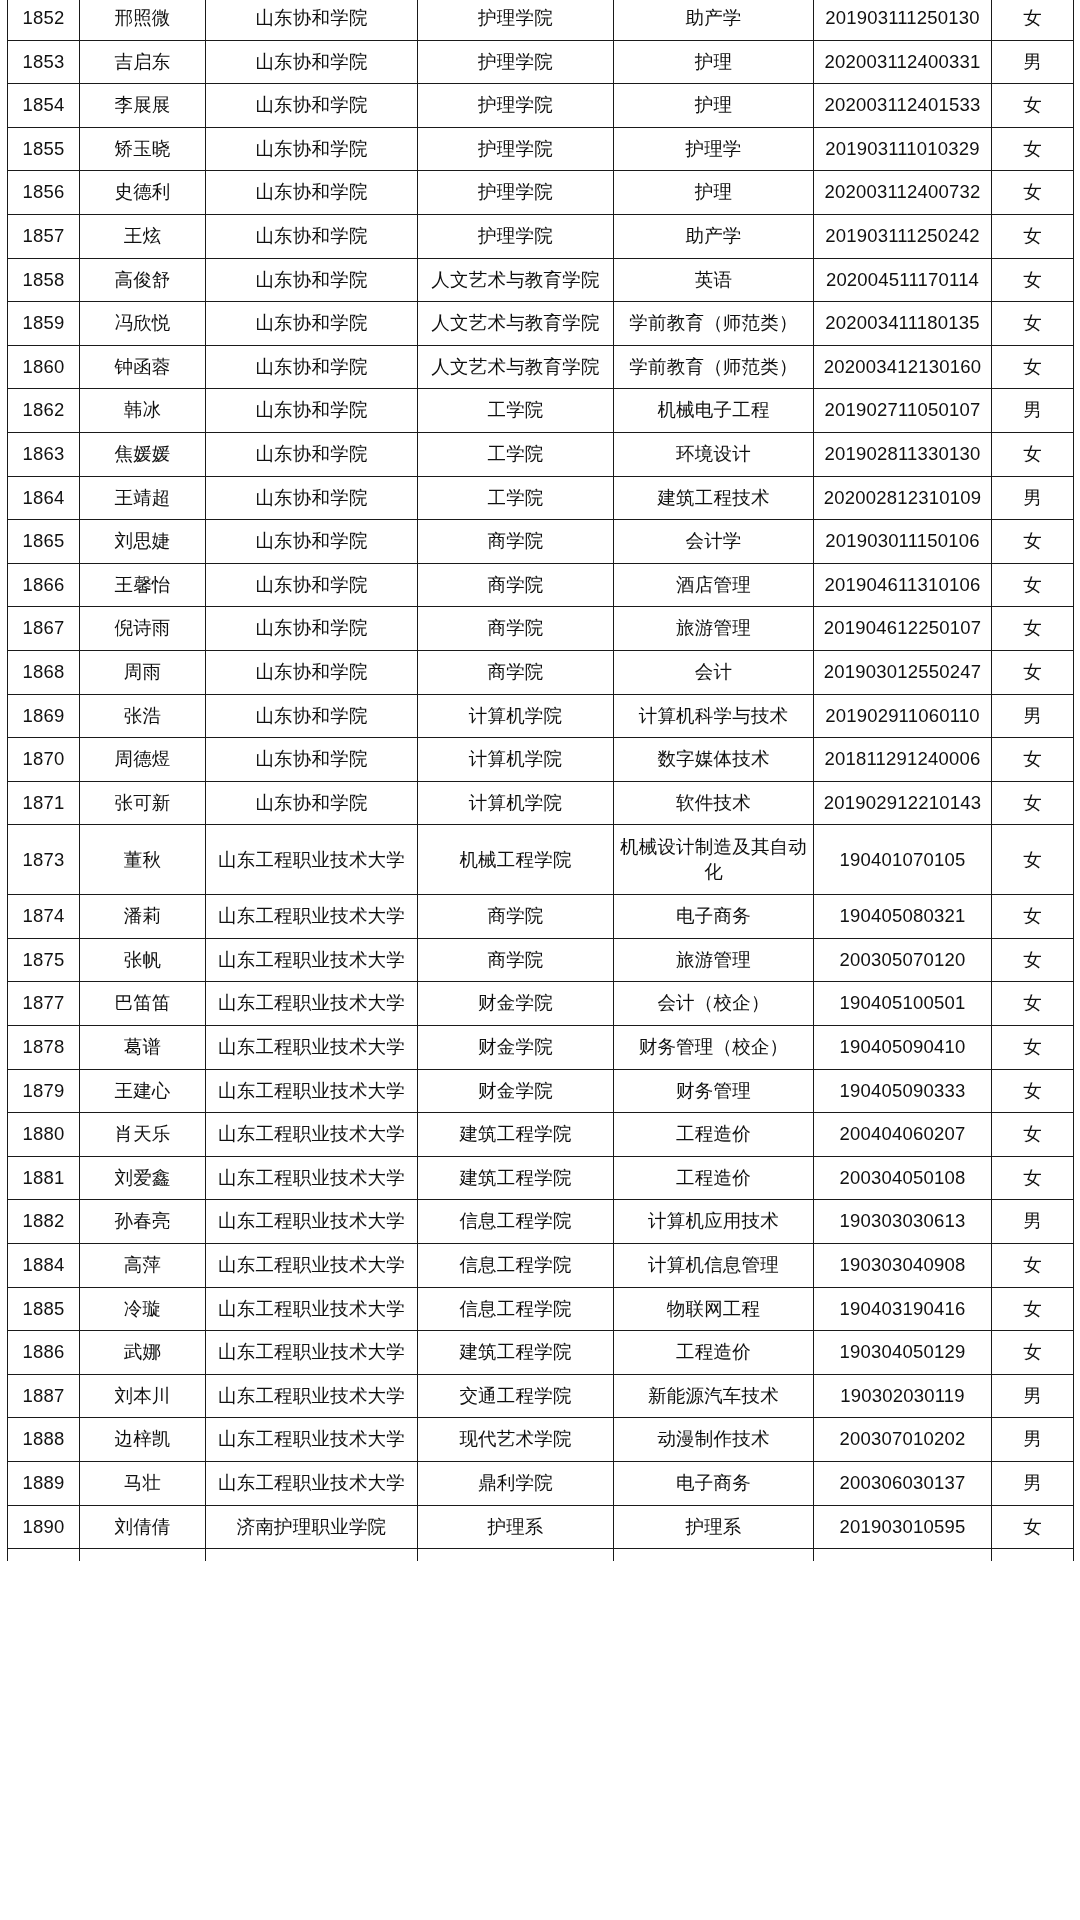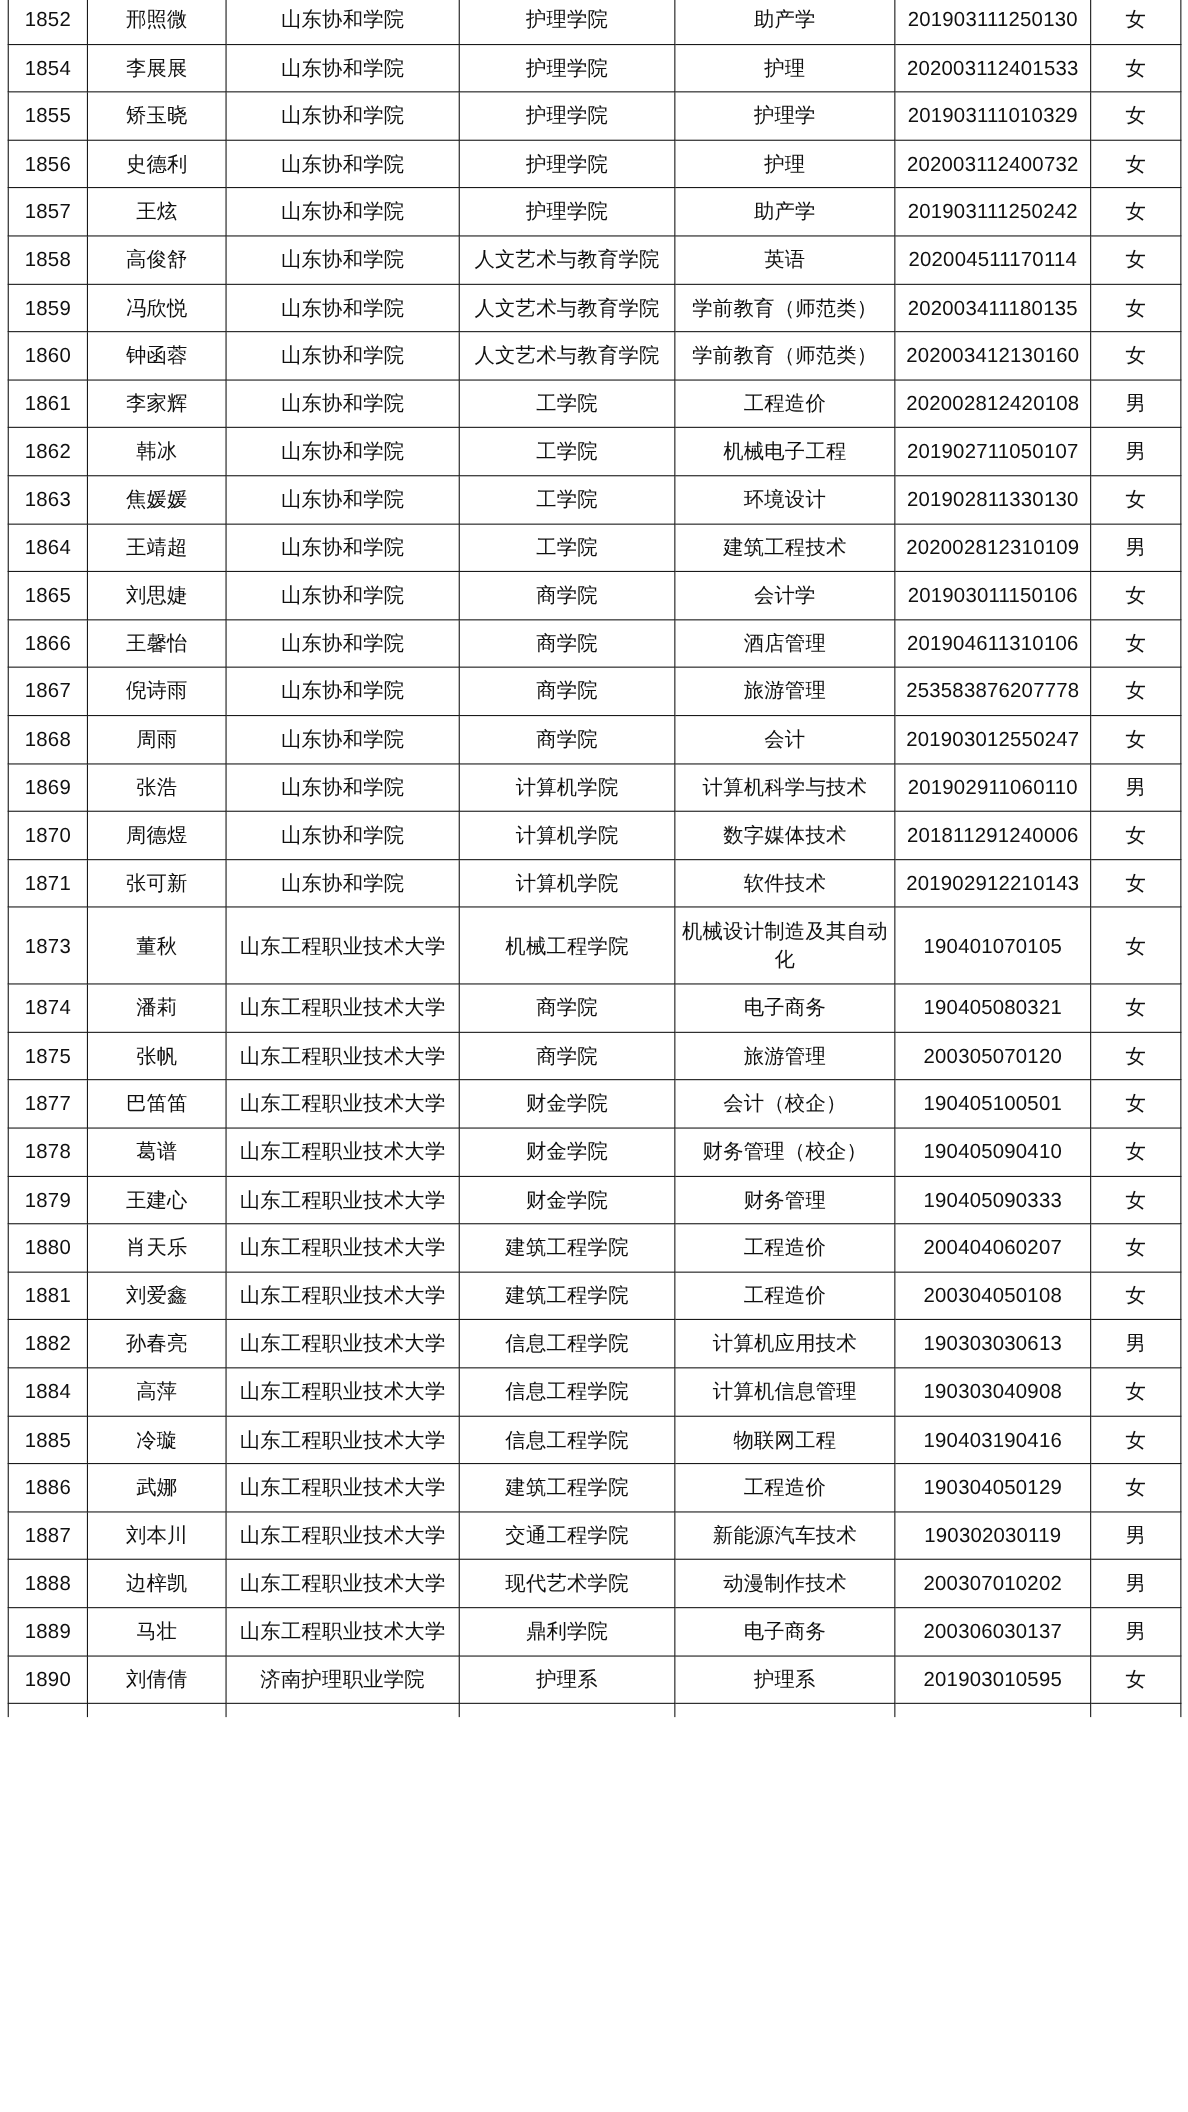--- a/index.html
+++ b/index.html
@@ -91,20 +91,29 @@
         <tr>
           <td class="seq">1852</td>
           <td class="name">邢照微</td>
           <td class="school">山东协和学院</td>
           <td class="college">护理学院</td>
           <td class="major">助产学</td>
           <td class="idnum">201903111250130</td>
           <td class="gender">女</td>
         </tr>
         <tr>
+          <td class="seq">1853</td>
+          <td class="name">吉启东</td>
+          <td class="school">山东协和学院</td>
+          <td class="college">护理学院</td>
+          <td class="major">护理</td>
+          <td class="idnum">202003112400331</td>
+          <td class="gender">男</td>
+        </tr>
+        <tr>
           <td class="seq">1854</td>
           <td class="name">李展展</td>
           <td class="school">山东协和学院</td>
           <td class="college">护理学院</td>
           <td class="major">护理</td>
           <td class="idnum">202003112401533</td>
           <td class="gender">女</td>
         </tr>
         <tr>
           <td class="seq">1855</td>
@@ -154,29 +163,20 @@
         <tr>
           <td class="seq">1860</td>
           <td class="name">钟函蓉</td>
           <td class="school">山东协和学院</td>
           <td class="college">人文艺术与教育学院</td>
           <td class="major">学前教育（师范类）</td>
           <td class="idnum">202003412130160</td>
           <td class="gender">女</td>
         </tr>
         <tr>
-          <td class="seq">1861</td>
-          <td class="name">李家辉</td>
-          <td class="school">山东协和学院</td>
-          <td class="college">工学院</td>
-          <td class="major">工程造价</td>
-          <td class="idnum">202002812420108</td>
-          <td class="gender">男</td>
-        </tr>
-        <tr>
           <td class="seq">1862</td>
           <td class="name">韩冰</td>
           <td class="school">山东协和学院</td>
           <td class="college">工学院</td>
           <td class="major">机械电子工程</td>
           <td class="idnum">201902711050107</td>
           <td class="gender">男</td>
         </tr>
         <tr>
           <td class="seq">1863</td>
@@ -213,21 +213,21 @@
           <td class="major">酒店管理</td>
           <td class="idnum">201904611310106</td>
           <td class="gender">女</td>
         </tr>
         <tr>
           <td class="seq">1867</td>
           <td class="name">倪诗雨</td>
           <td class="school">山东协和学院</td>
           <td class="college">商学院</td>
           <td class="major">旅游管理</td>
-          <td class="idnum">253583876207778</td>
+          <td class="idnum">201904612250107</td>
           <td class="gender">女</td>
         </tr>
         <tr>
           <td class="seq">1868</td>
           <td class="name">周雨</td>
           <td class="school">山东协和学院</td>
           <td class="college">商学院</td>
           <td class="major">会计</td>
           <td class="idnum">201903012550247</td>
           <td class="gender">女</td>

